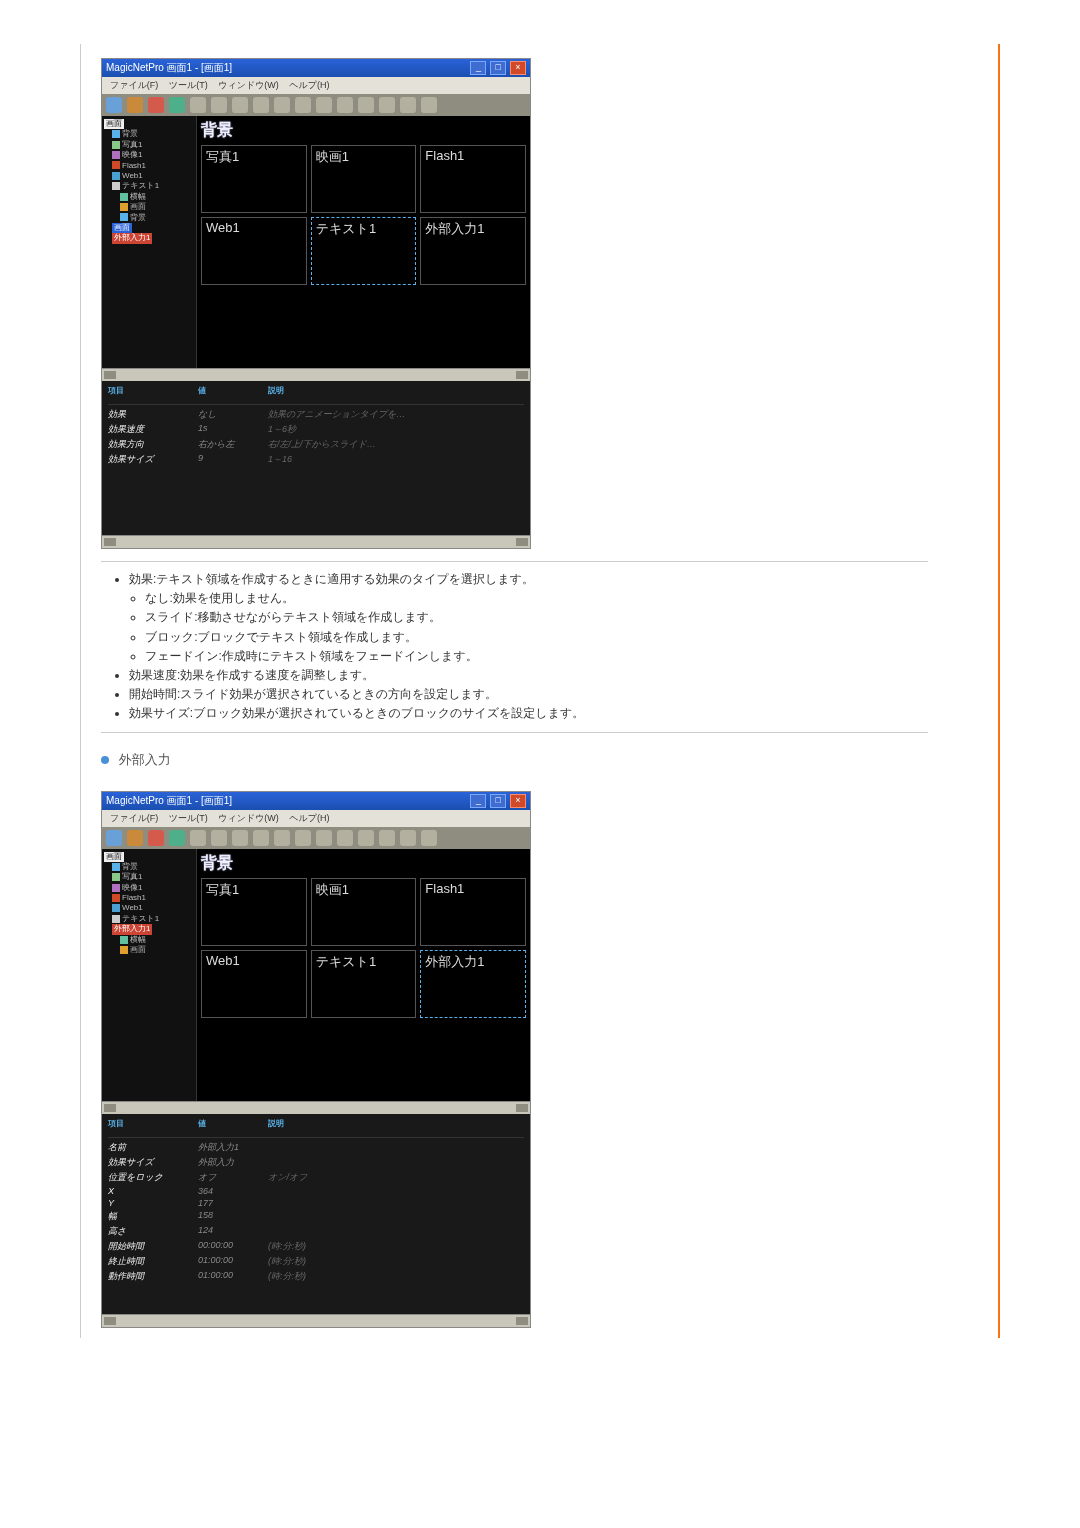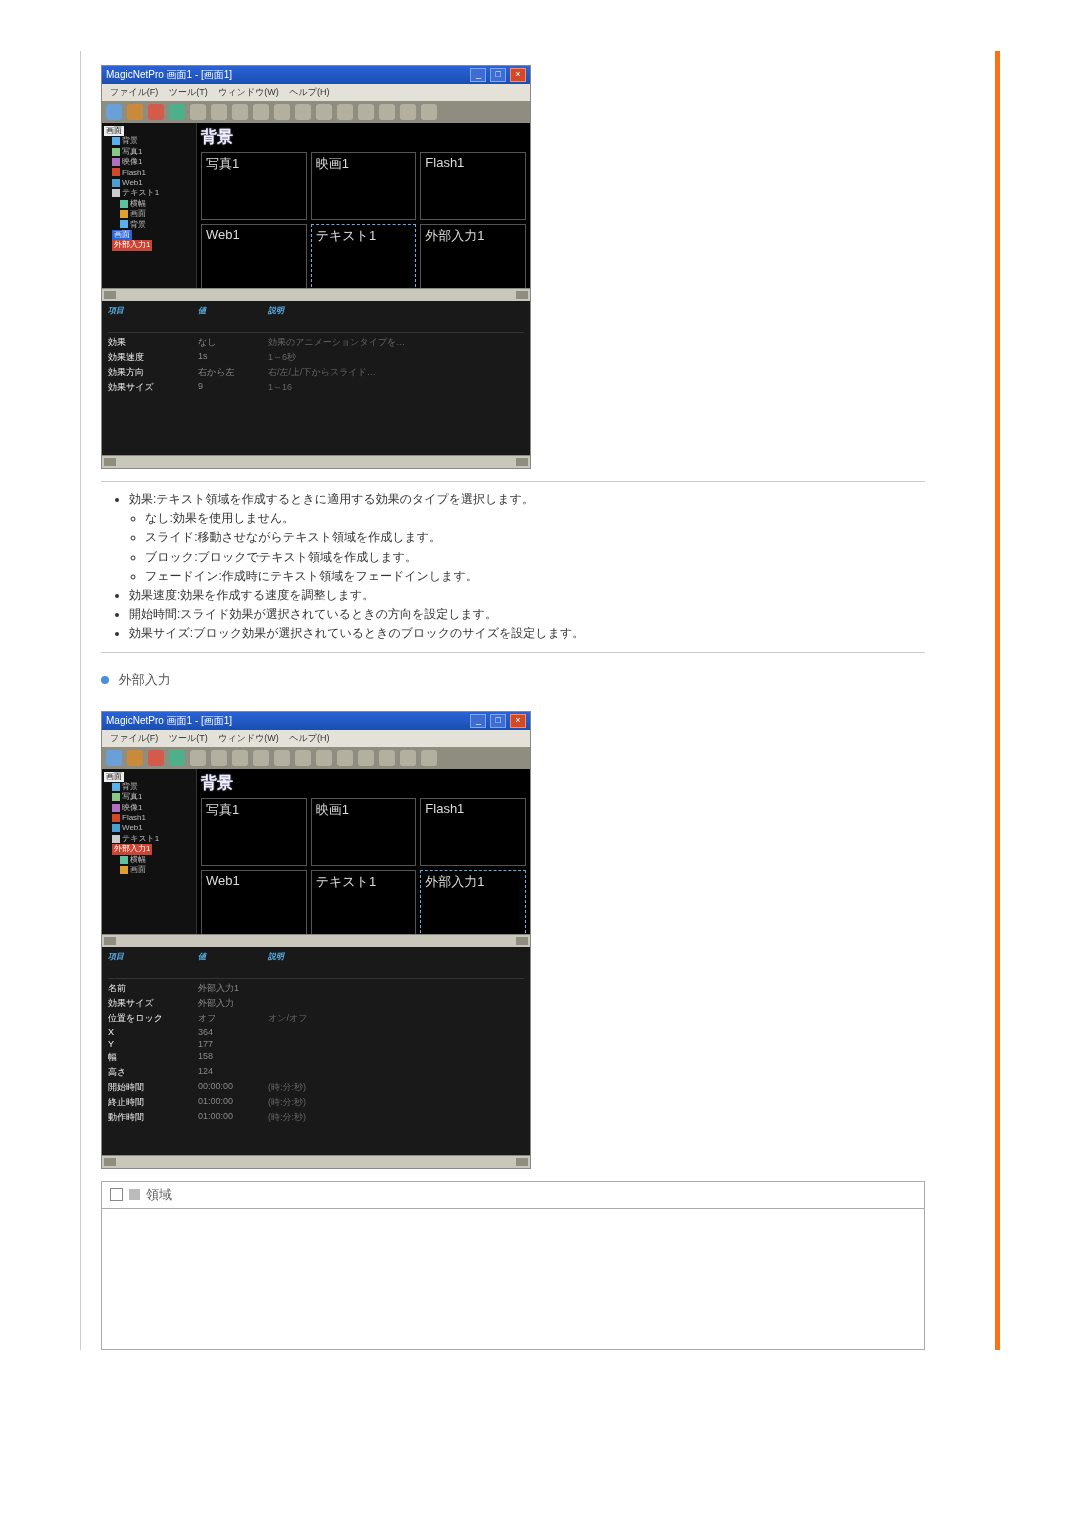--- a/index.html
+++ b/index.html
@@ -10,23 +10,23 @@
     color: #333;
   }
   .page {
     width: 1080px;
     margin: 0 auto;
     background: #fff;
     box-sizing: border-box;
     padding: 40px 0;
   }
   .content-wrap {
-    margin: 11px 80px;
+    margin: 4px 80px;
     border-left: 1px solid #ccc;
-    border-right: 5px solid #f97316;
+    border-right: 2px solid #f97316;
     padding: 0 20px;
   }
   .left-gutter {
     display: inline-block;
     vertical-align: top;
     width: 40px;
   }
   .main-col {
     display: inline-block;
     vertical-align: top;
@@ -81,21 +81,21 @@
     width: 16px; height: 16px;
     background: #b4b0a0;
     border-radius: 3px;
     display: inline-block;
   }
   .toolbar i.c1{background:#6aa0d8}
   .toolbar i.c2{background:#c98a3c}
   .toolbar i.c3{background:#d45b4c}
   .toolbar i.c4{background:#4db08a}
   .toolbar i.c5{background:#b4b0a0}
-  .body-area { display: flex; height: 165px; }
+  .body-area { display: flex; height: 252px; }
   .tree {
     width: 95px;
     background: #111;
     color: #bdbdbd;
     padding: 3px 2px;
     font-size: 8px;
     line-height: 1.3;
     border-right: 1px solid #333;
     box-sizing: border-box;
   }
@@ -160,29 +160,29 @@
     color: #bbb;
     font-size: 9px;
     padding: 4px 6px 30px 6px;
   }
   .props-head {
     display: grid;
     grid-template-columns: 90px 70px 1fr;
     color: #5ab0e8;
     font-weight: bold;
     border-bottom: 1px solid #333;
-    padding-bottom: 16px;
+    padding-bottom: 8px;
     margin-bottom: 2px;
     font-size: 8px;
-    font-style: italic;
   }
   .prow {
     display: grid;
     grid-template-columns: 90px 70px 1fr;
     padding: 1px 0;
+    font-style: italic;
   }
   .prow .k { color: #eee; }
   .prow .v { color: #888; }
   .prow .d { color: #666; }
 
   .bullets {
     font-size: 12px;
     line-height: 1.6;
     padding: 8px 4px;
     border: 1px solid #ccc;
@@ -471,24 +471,16 @@
               <span class="v">01:00:00</span>
               <span class="d">(時:分:秒)</span>
             </div>
         </div>
         <div class="scroll-h"></div>
       </div>
 
       
 
       
-      <div class="footer-block">
-        <div class="hdr">
-          <span class="sq"></span>
-          <span class="ic"></span>
-          <span>領域</span>
-        </div>
-        <div class="body"></div>
-      </div>
 
     </div>
   </div>
 </div>
 
 </body></html>

